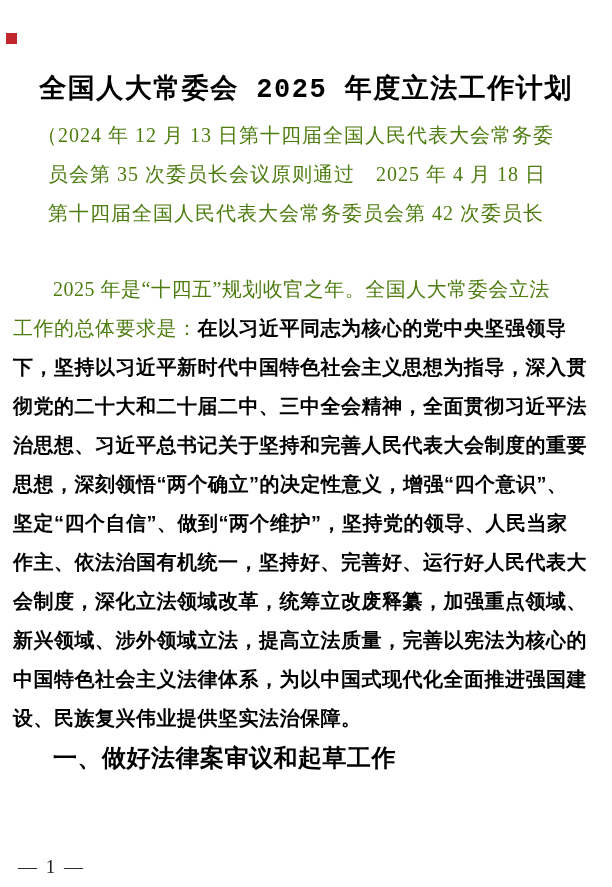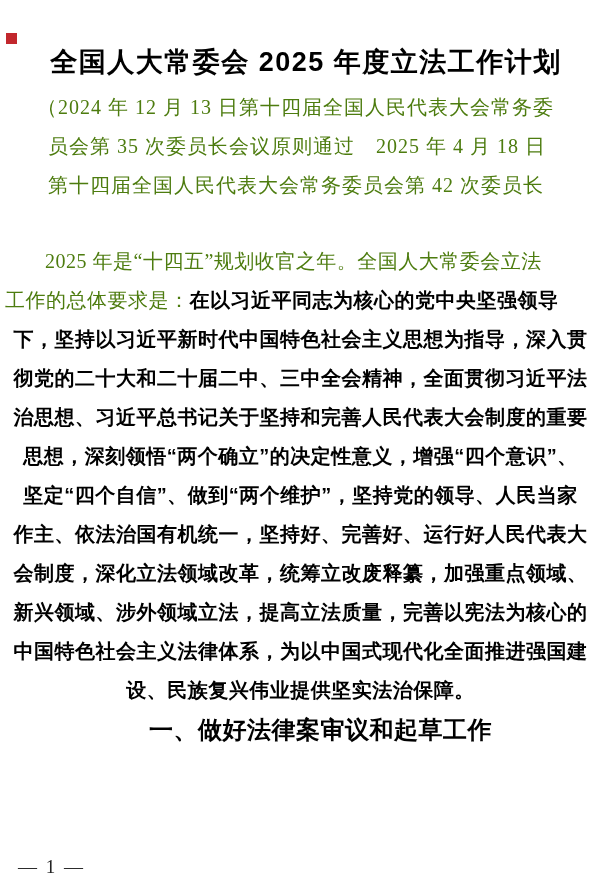--- a/index.html
+++ b/index.html
@@ -14,58 +14,57 @@
   }
   .red-mark {
     position: absolute;
     left: 6px;
     top: 33px;
     width: 11px;
     height: 11px;
     background: #c2272d;
   }
   .doc-title {
-    margin-top: 46px;
+    margin-top: 74px;
     height: 32px;
     line-height: 32px;
     text-align: center;
     font-size: 27px;
     font-weight: 700;
     letter-spacing: 1.5px;
     color: #000;
-    font-family: Liberation Sans, sans-serif;
+    font-family: Liberation Mono, monospace;
   }
   .preamble {
     margin: 10px 30px 0 37px;
     font-size: 20px;
     letter-spacing: 1px;
     color: #222;
   }
   .preamble .line { padding-left: 11px; }
   .preamble .line:first-child { padding-left: 0; }
   .line {
     height: 39px;
     line-height: 39px;
     white-space: nowrap;
   }
   .body-block {
-    margin: 37px 16px 0 5px;
+    margin: 37px 16px 0 13px;
     font-size: 20px;
     letter-spacing: 0.5px;
   }
   .kai {
     font-family: "Liberation Serif", "DejaVu Serif", serif;
     font-weight: 400;
     color: #4d7c0f;
   }
   .hei {
     font-family: "Liberation Sans", "DejaVu Sans", sans-serif;
     font-weight: 700;
     color: #000;
-    text-align: center;
   }
   .indent { padding-left: 40px; }
   .section-heading {
     height: 39px;
     line-height: 39px;
     padding-left: 40px;
     font-size: 24px;
     letter-spacing: 0.5px;
   }
   .page-number {

